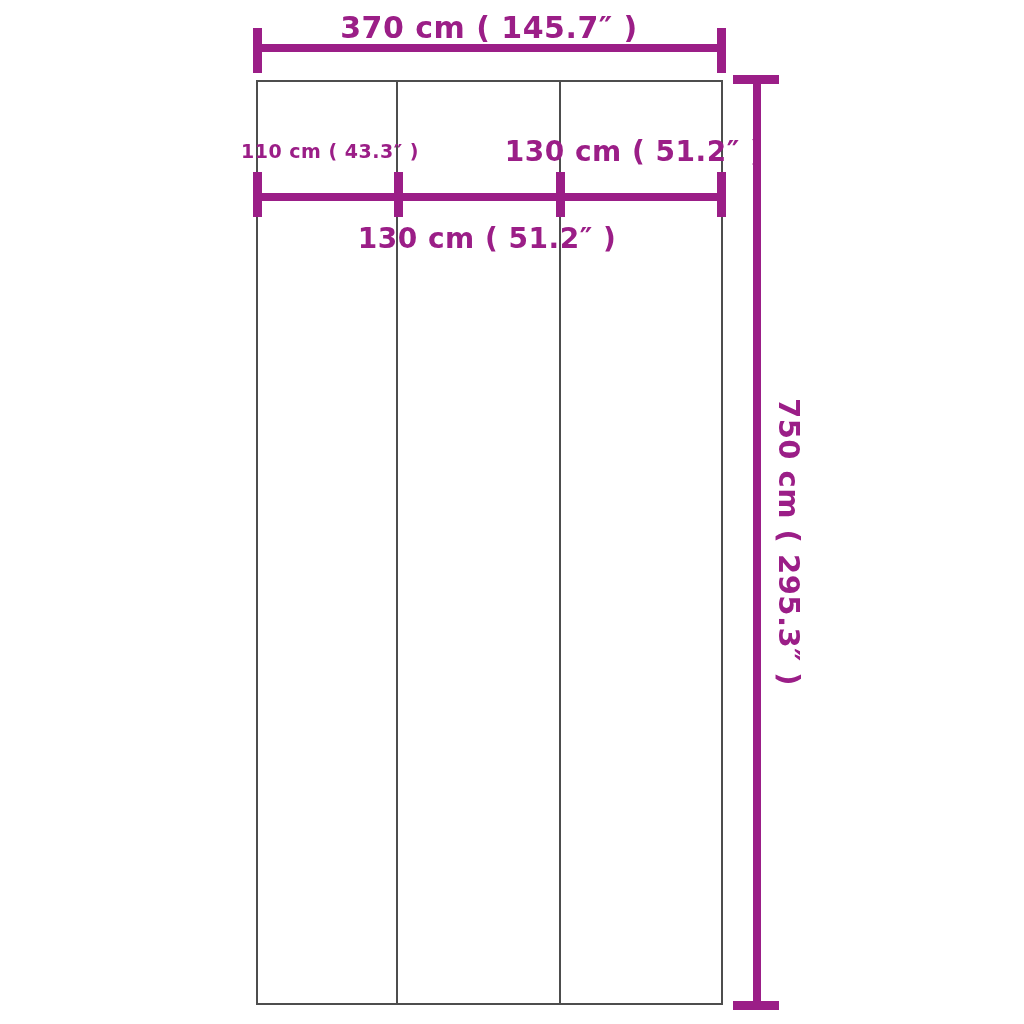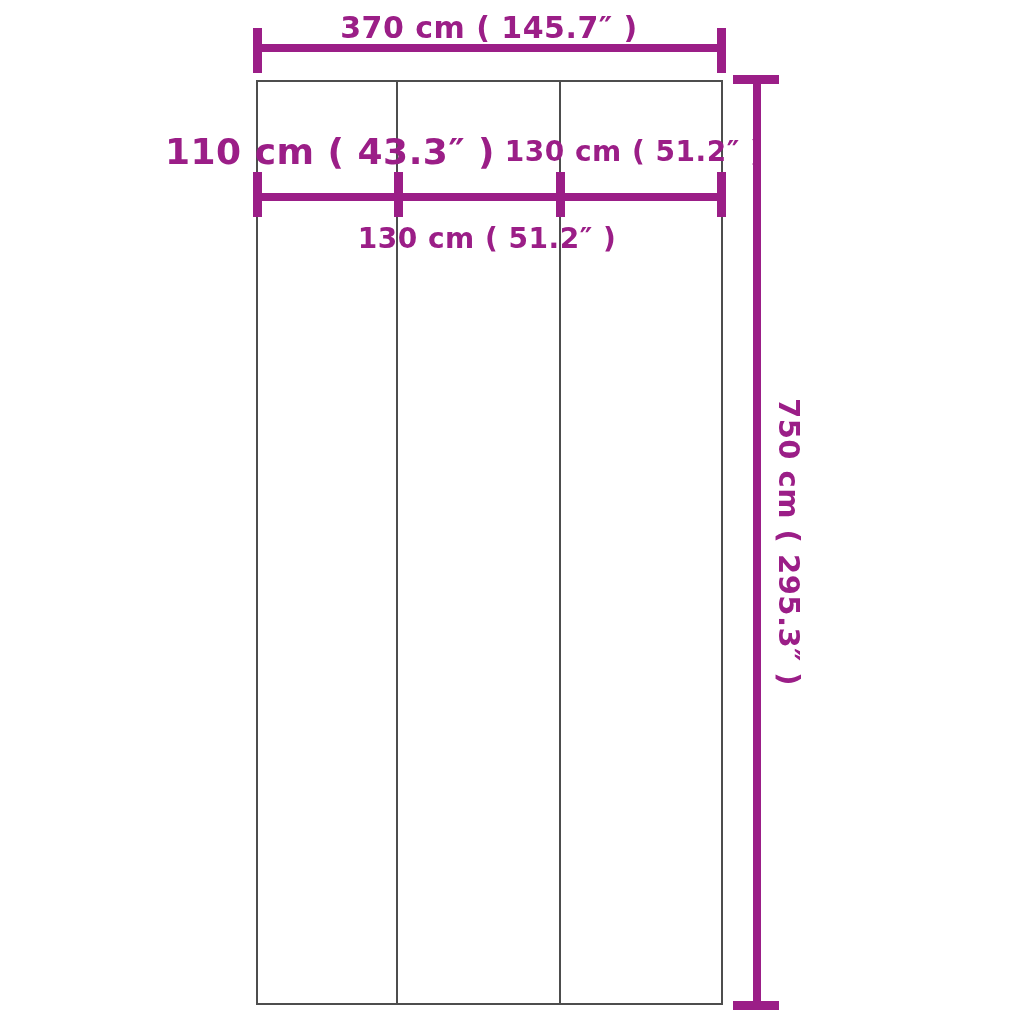--- a/index.html
+++ b/index.html
@@ -52,21 +52,21 @@
   
   .dim-label{
     position:absolute;
     color:var(--dim-color);
     font-weight:bold;
     white-space:nowrap;
     letter-spacing:0.5px;
     text-align:center;
   }
   .top-width-label{left:489px;top:27px;font-size:30px;transform:translate(-50%,-50%);}
-  .left-panel-label{left:330px;top:151px;font-size:36px;transform:translate(-50%,-50%);}
+  .left-panel-label{left:330px;top:151px;font-size:19px;transform:translate(-50%,-50%);}
   .right-panel-label{left:634px;top:151px;font-size:28px;transform:translate(-50%,-50%);}
   .middle-panel-label{left:487px;top:238px;font-size:28px;transform:translate(-50%,-50%);}
   .height-label{left:789px;top:542px;font-size:29px;transform:translate(-50%,-50%) rotate(90deg);}
 </style>
 </head>
 <body>
 
 <div class="canvas">
 
   <div class="panel-outline"></div>

